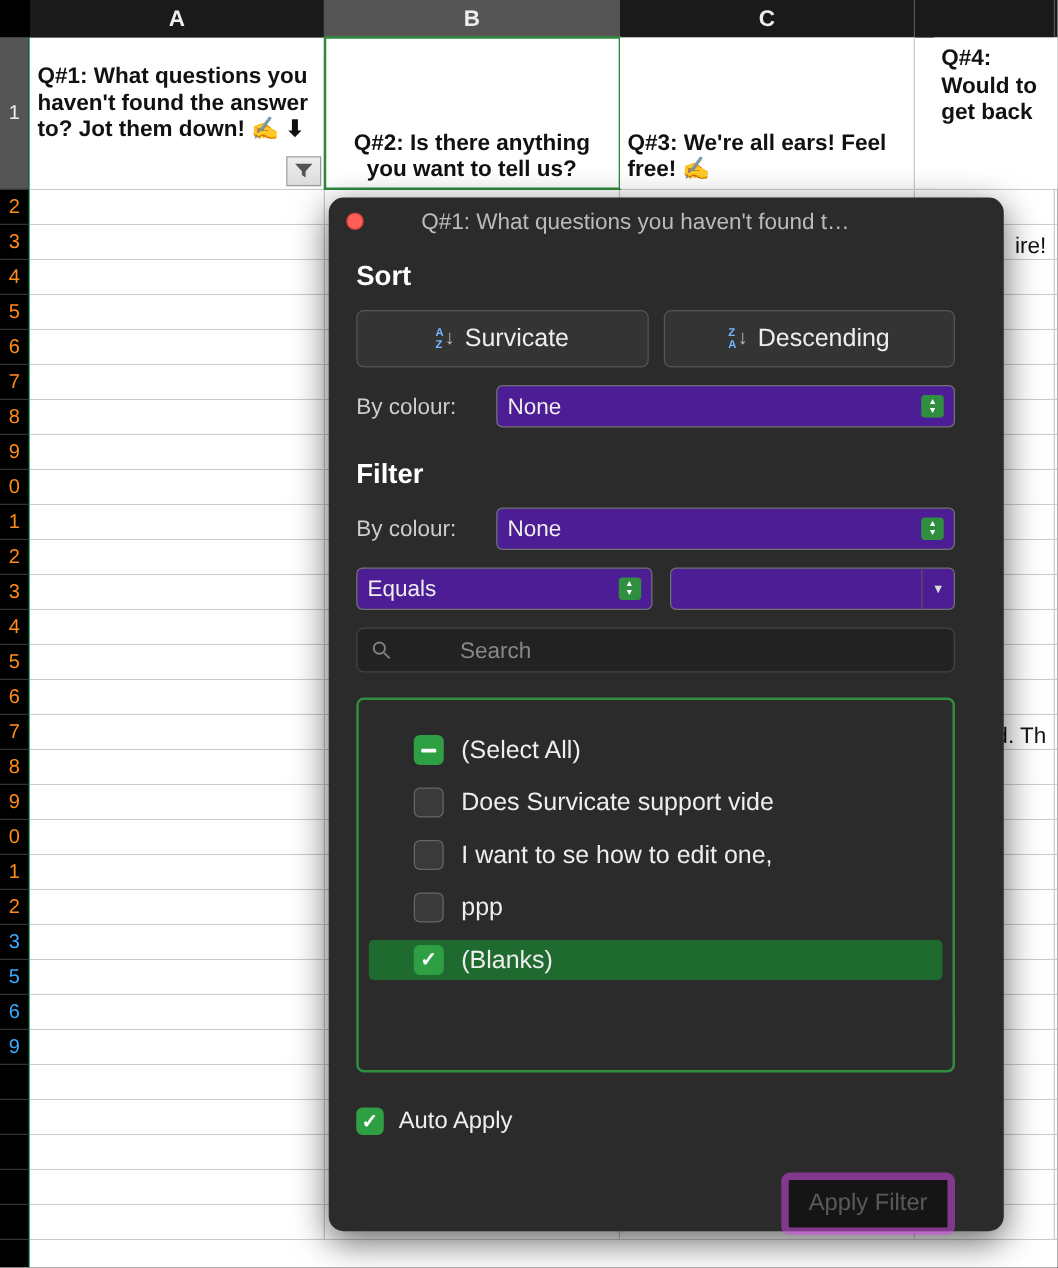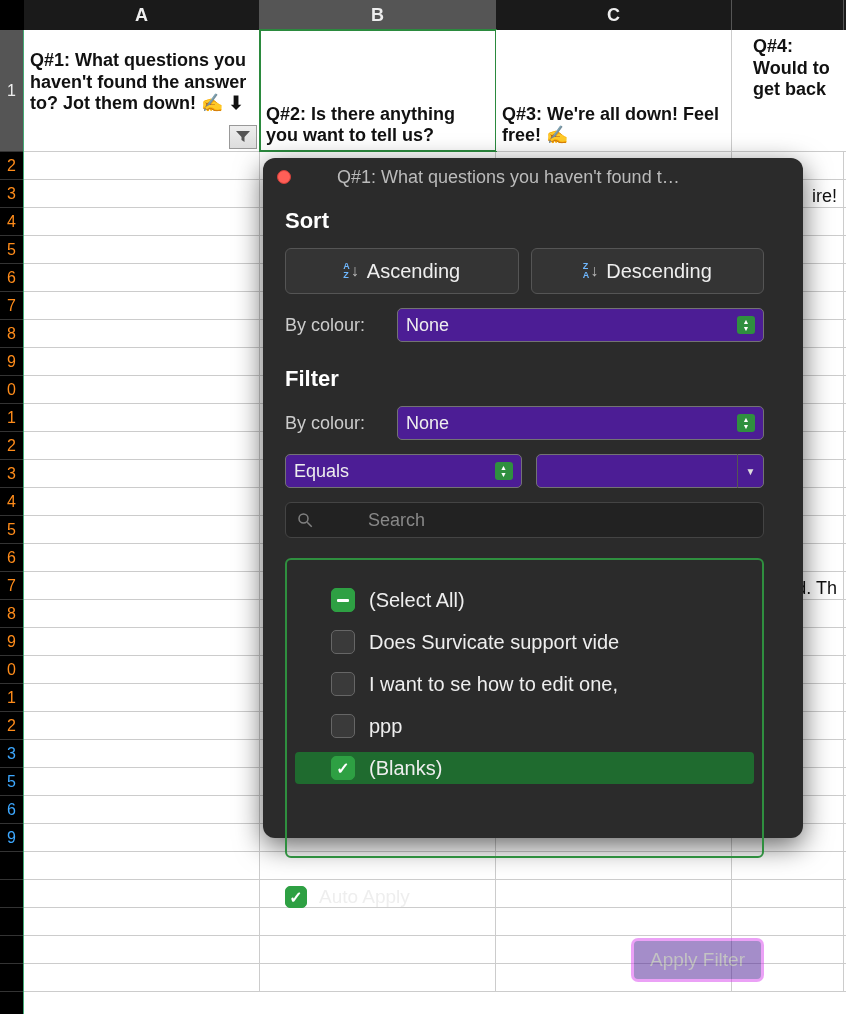--- a/index.html
+++ b/index.html
@@ -18,26 +18,26 @@
   .rh { flex: 0 0 28px; border-bottom: 1px solid #333; display: flex; align-items: center; justify-content: center; color: #ff8c1a; font-size: 16px; font-weight: 500; }
   .rh.first { flex: 0 0 122px; background: #555; color: #eee; }
   .rh.filtered { color: #3da8ff; }
 
   .cells-area { position: relative; width: 822px; }
   .cell-row { display: flex; border-bottom: 1px solid #ccc; }
   .cell { flex: 0 0 236px; border-right: 1px solid #ccc; background: #fff; padding: 6px 6px 4px 6px; font-size: 18px; font-weight: 700; color: #111; line-height: 1.2; display: flex; align-items: flex-start; position: relative; }
   .cell.partial { flex: 0 0 112px; }
   .header-row { height: 122px; }
   .data-row { height: 28px; }
-  .cell.selected { outline: 2px solid #2b8a3e; outline-offset: -1px; background: #fff; }
+  .cell.selected { outline: 2px solid #2b8a3e; outline-offset: -1px; background: #fff; text-align: center; }
   .filter-btn { position: absolute; right: 2px; bottom: 2px; width: 28px; height: 24px; border: 1px solid #999; background: linear-gradient(#eee,#ddd); display: flex; align-items: center; justify-content: center; font-size: 14px; }
   .filter-btn svg { width: 16px; height: 16px; }
 
   
-  .popover { position: absolute; left: 263px; top: 158px; width: 540px; height: 680px; background: #2b2b2b; border-radius: 12px; box-shadow: 0 8px 28px rgba(0,0,0,0.6); color: #ddd; padding: 0 0 14px 0; }
+  .popover { position: absolute; left: 263px; top: 158px; width: 540px; height: 827px; background: #2b2b2b; border-radius: 12px; box-shadow: 0 8px 28px rgba(0,0,0,0.6); color: #ddd; padding: 0 0 14px 0; }
   .pop-titlebar { height: 38px; display: flex; align-items: center; padding: 0 14px; gap: 46px; }
   .tl-close { width: 14px; height: 14px; border-radius: 50%; background: #ff5f57; border: 1px solid #d1403a; }
   .pop-title { font-size: 18px; color: #bbb; flex: 1; overflow: hidden; text-overflow: ellipsis; white-space: nowrap; }
   .pop-body { padding: 12px 39px 0 22px; display: flex; flex-direction: column; gap: 14px; }
   .sect-title { font-size: 22px; font-weight: 700; color: #fff; }
 
   .sort-btns { display: flex; gap: 12px; }
   .sort-btn { flex: 1; height: 46px; border: 1px solid #555; background: #343434; border-radius: 6px; display: flex; align-items: center; justify-content: center; gap: 8px; color: #eee; font-size: 20px; }
   .sort-glyph { display: flex; align-items: center; gap: 1px; }
   .az-col { display: flex; flex-direction: column; font-size: 9px; line-height: 9px; color: #6fb8ff; font-weight: 700; }
@@ -64,21 +64,21 @@
   .cb { width: 24px; height: 24px; border-radius: 5px; border: 1px solid #666; background: #3a3a3a; display: flex; align-items: center; justify-content: center; flex-shrink: 0; }
   .cb.indet { background: #2ea043; border-color: #2ea043; }
   .cb.indet::after { content: ""; width: 12px; height: 3px; background: #fff; border-radius: 1px; }
   .cb.checked { background: #2ea043; border-color: #2ea043; color: #fff; font-size: 16px; font-weight: 900; }
 
   .auto-apply-row { display: flex; align-items: center; gap: 12px; margin-top: 14px; padding-left: 0; }
   .auto-apply-row .cb { width: 22px; height: 22px; }
   .auto-apply-row span { font-size: 19px; color: #eee; }
 
   .btn-row { display: flex; justify-content: flex-end; gap: 14px; margin-top: 16px; }
-  .btn { padding: 8px 16px; border-radius: 7px; font-size: 19px; background: #4c1d95; color: #eee; border: 3px solid #d946ef; }
+  .btn { padding: 8px 16px; border-radius: 7px; font-size: 19px; background: #000000; color: #eee; border: 6px solid #d946ef; }
   .btn.disabled { opacity: .5; color: #888; }
 </style>
 </head>
 <body>
 
 <div class="col-headers">
   <div class="row-head-spacer"></div>
   <div class="col-header">A</div>
   <div class="col-header active">B</div>
   <div class="col-header">C</div>
@@ -129,21 +129,21 @@
         <div class="filter-btn">
           <svg viewBox="0 0 16 16">
               <path fill="#555" d="M1 2h14l-5.5 6v5l-3-2V8z"></path>
             </svg>
         </div>
       </div>
       <div class="cell selected" style="align-items:flex-end;">
         <span>Q#2: Is there anything you want to tell us?</span>
       </div>
       <div class="cell" style="align-items:flex-end;">
-        <span>Q#3: We're all down! Feel free! ✍️</span>
+        <span>Q#3: We're all ears! Feel free! ✍️</span>
       </div>
       <div class="cell partial" style="align-items:flex-start;margin-left:15px;">
         <span>Q#4: Would to get back</span>
       </div>
     </div>
 
     <div class="cell-row data-row">
         <div class="cell"></div>
         <div class="cell"></div>
         <div class="cell"></div>
@@ -341,21 +341,21 @@
 
     <div class="sort-btns">
       <div class="sort-btn">
         <span class="sort-glyph">
           <span class="az-col">
               <span>A</span>
               <span>Z</span>
             </span>
             <span class="arrow-down-thin">↓</span>
         </span>
-        <span>Ascending</span>
+        <span>Survicate</span>
       </div>
       <div class="sort-btn">
         <span class="sort-glyph">
           <span class="az-col">
               <span>Z</span>
               <span>A</span>
             </span>
             <span class="arrow-down-thin">↓</span>
         </span>
         <span>Descending</span>

